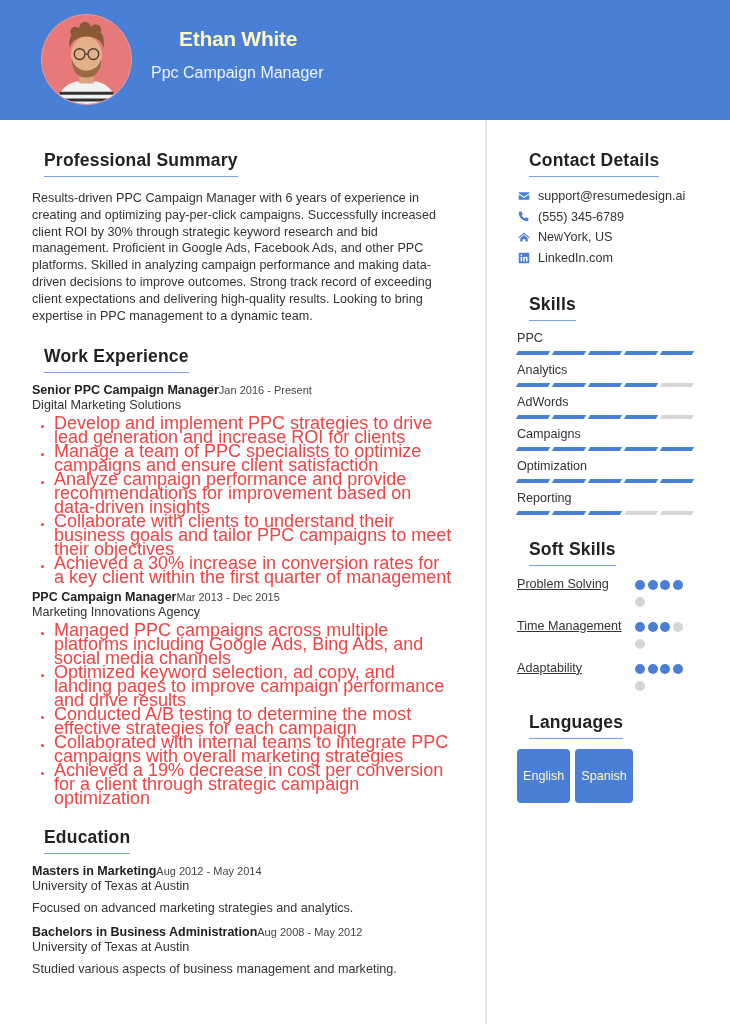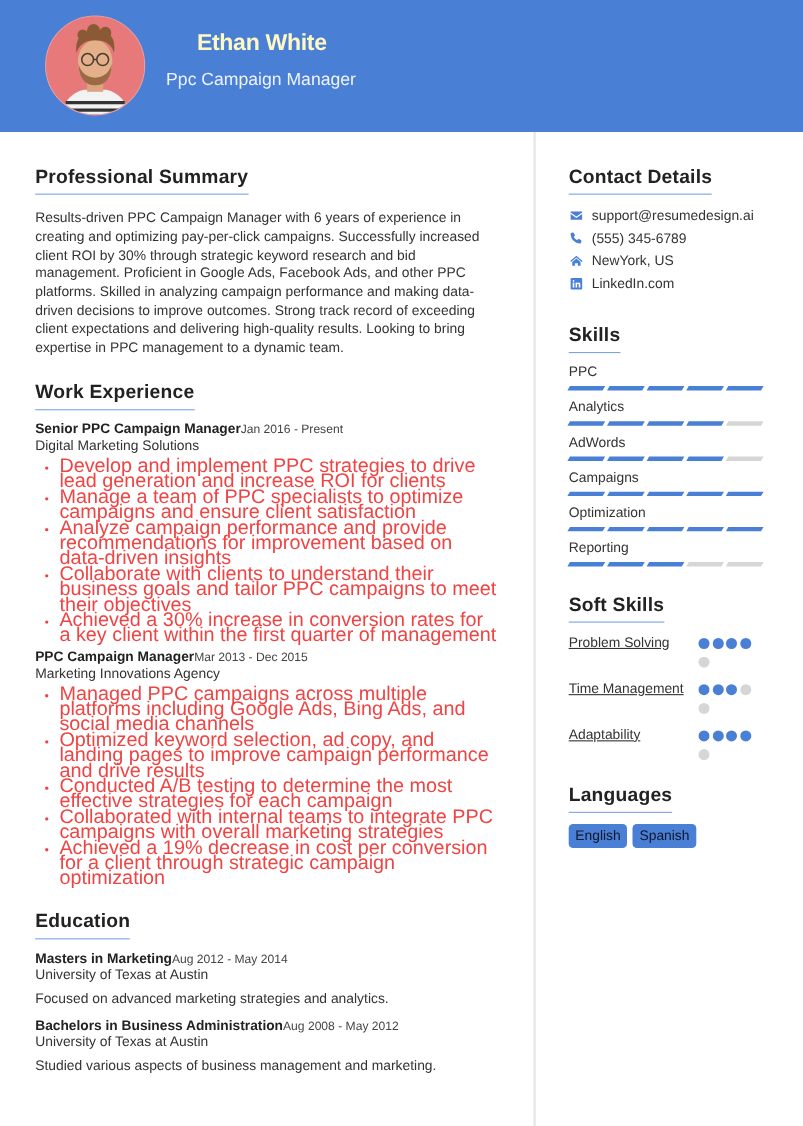--- a/index.html
+++ b/index.html
@@ -30,20 +30,21 @@
       background: #e6e6e6;
     }
 
     .left { position: absolute; left: 32px; top: 150px; width: 420px; }
     .right { position: absolute; left: 517px; top: 150px; width: 190px; }
 
     .section-title {
       font-size: 17.5px; font-weight: bold; color: #222; letter-spacing: 0.2px;
       display: inline-block; padding-bottom: 5px;
       border-bottom: 1.5px solid #7aa3e6;
+      margin-left: 12px;
     }
 
     .summary {
       margin-top: 13px; font-size: 12.6px; line-height: 16.8px; color: #333;
     }
 
     .job { margin-top: 10px; }
     .row { display: flex; justify-content: flex-start; align-items: baseline; }
     .job-title { font-size: 12.5px; font-weight: bold; color: #222; }
     .date { font-size: 11px; color: #444; }
@@ -69,21 +70,21 @@
 
     .soft { margin-top: 10px; }
     .soft-item { display: flex; margin-bottom: 4px; }
     .soft-name { width: 118px; font-size: 12.6px; line-height: 17.5px; color: #333; }
     .dots { display: flex; flex-wrap: wrap; width: 60px; padding-top: 4px; }
     .dot { width: 10px; height: 10px; border-radius: 50%; background: #d6d6d6; margin: 0 2.5px 7px 0; }
     .dot.on { background: #4a7fd6; }
 
     .langs { display: flex; gap: 5px; margin-top: 10px; }
     .lang {
-      background: #4a7fd6; color: #0f172a; font-size: 12.6px; padding: 4px 6px;
+      background: #4a7fd6; color: #fef9c3; font-size: 12.6px; padding: 20px 6px;
       border-radius: 4px;
     }
 
     .sec-gap { margin-top: 20px; }
   </style>
 </head>
 <body>
 
 <div class="header">
   <div class="avatar">

